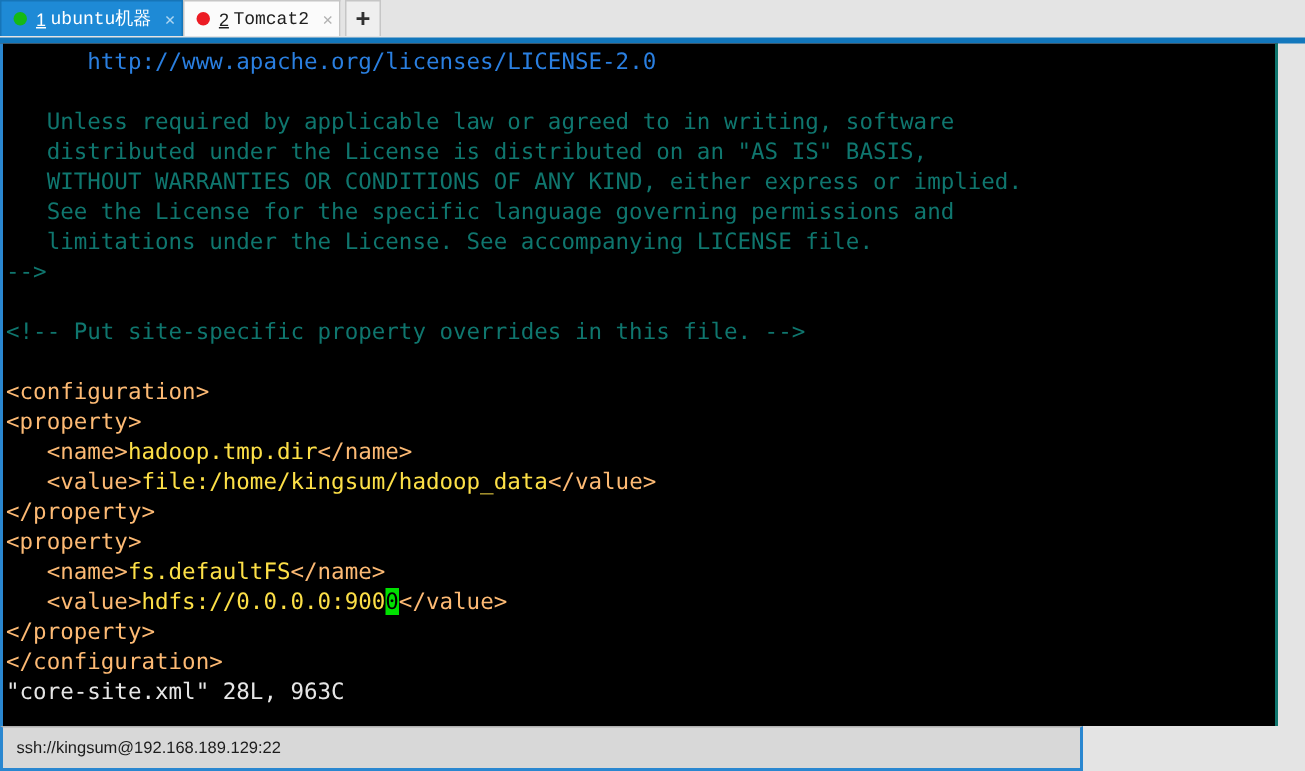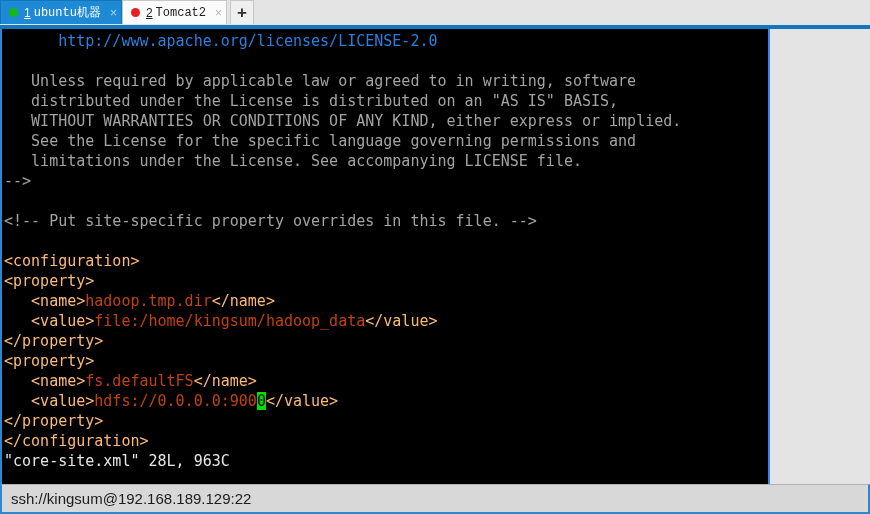--- a/index.html
+++ b/index.html
@@ -108,70 +108,70 @@
     width: 870px;
     height: 4px;
     background: #1277bc;
   }
 
   
   #terminal-frame {
     position: absolute;
     left: 0;
     top: 29px;
-    width: 770px;
+    width: 852px;
     height: 455px;
     background: #000000;
     border-left: 2px solid #2a87d0;
-    border-right: 2px solid #3b82f6;
+    border-right: 2px solid #0f766e;
     box-sizing: border-box;
     overflow: hidden;
   }
   #terminal {
     position: absolute;
     left: 0; top: 0;
     width: 100%;
     height: 100%;
     font-family: "DejaVu Sans Mono", "Liberation Mono", monospace;
     font-size: 15px;
     line-height: 20px;
     color: #d8d8d8;
     white-space: pre;
     padding: 2px 0 0 2px;
     box-sizing: border-box;
     letter-spacing: 0px;
   }
   .ln { height: 20px; white-space: pre; }
-  .c-comment   { color: #a3a3a3; }
+  .c-comment   { color: #0f766e; }
   .c-url       { color: #2a7fe0; }
   .c-tag       { color: #fdba74; }
-  .c-text      { color: #c2410c; }
+  .c-text      { color: #fde047; }
   .c-status    { color: #e6e6e6; }
   .cursor {
     background: #00e000;
     color: #000000;
   }
 
   
   #statusbar {
     position: absolute;
     left: 0;
     top: 484px;
-    width: 870px;
+    width: 722px;
     height: 30px;
     background: #d8d8d8;
     border-top: 1px solid #b0b0b0;
     border-left: 2px solid #2a87d0;
     border-right: 2px solid #2a87d0;
     border-bottom: 2px solid #2a87d0;
     box-sizing: border-box;
     display: flex;
     align-items: center;
     padding-left: 9px;
-    font-size: 15px;
+    font-size: 11px;
     color: #1c1c1c;
   }
 </style>
 </head>
 <body>
 
 <div id="app">
 
   <div id="tabbar">
 

